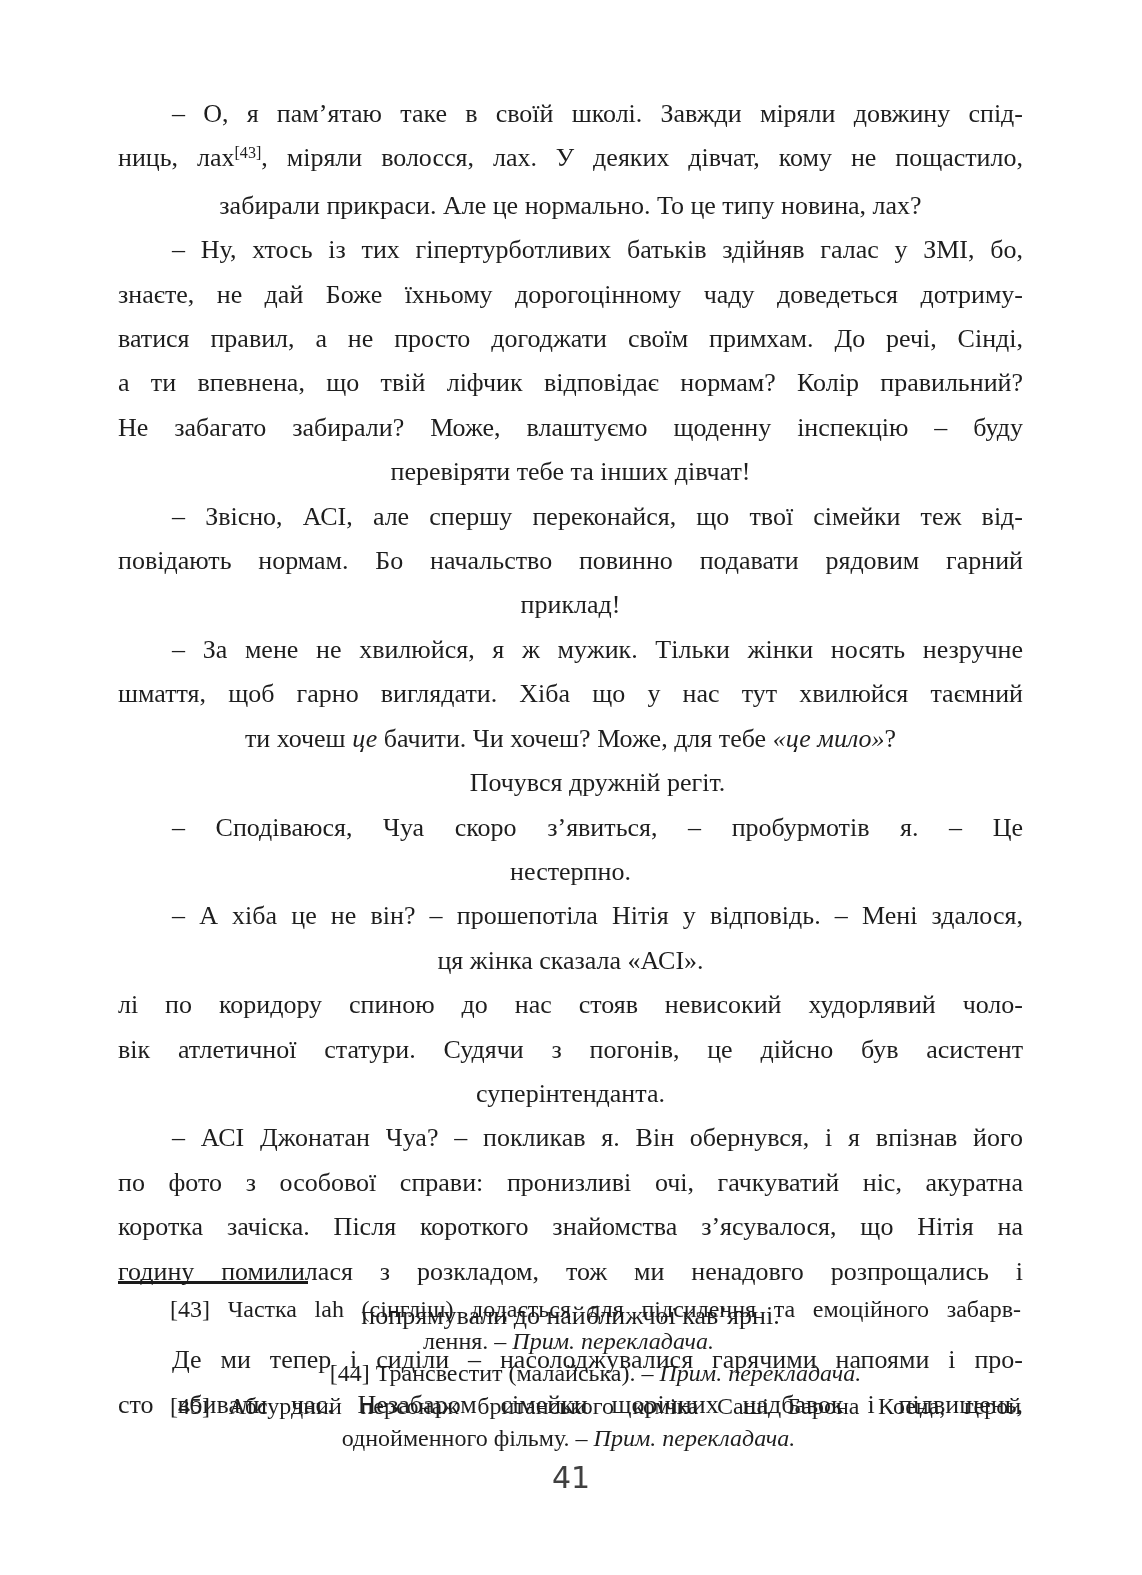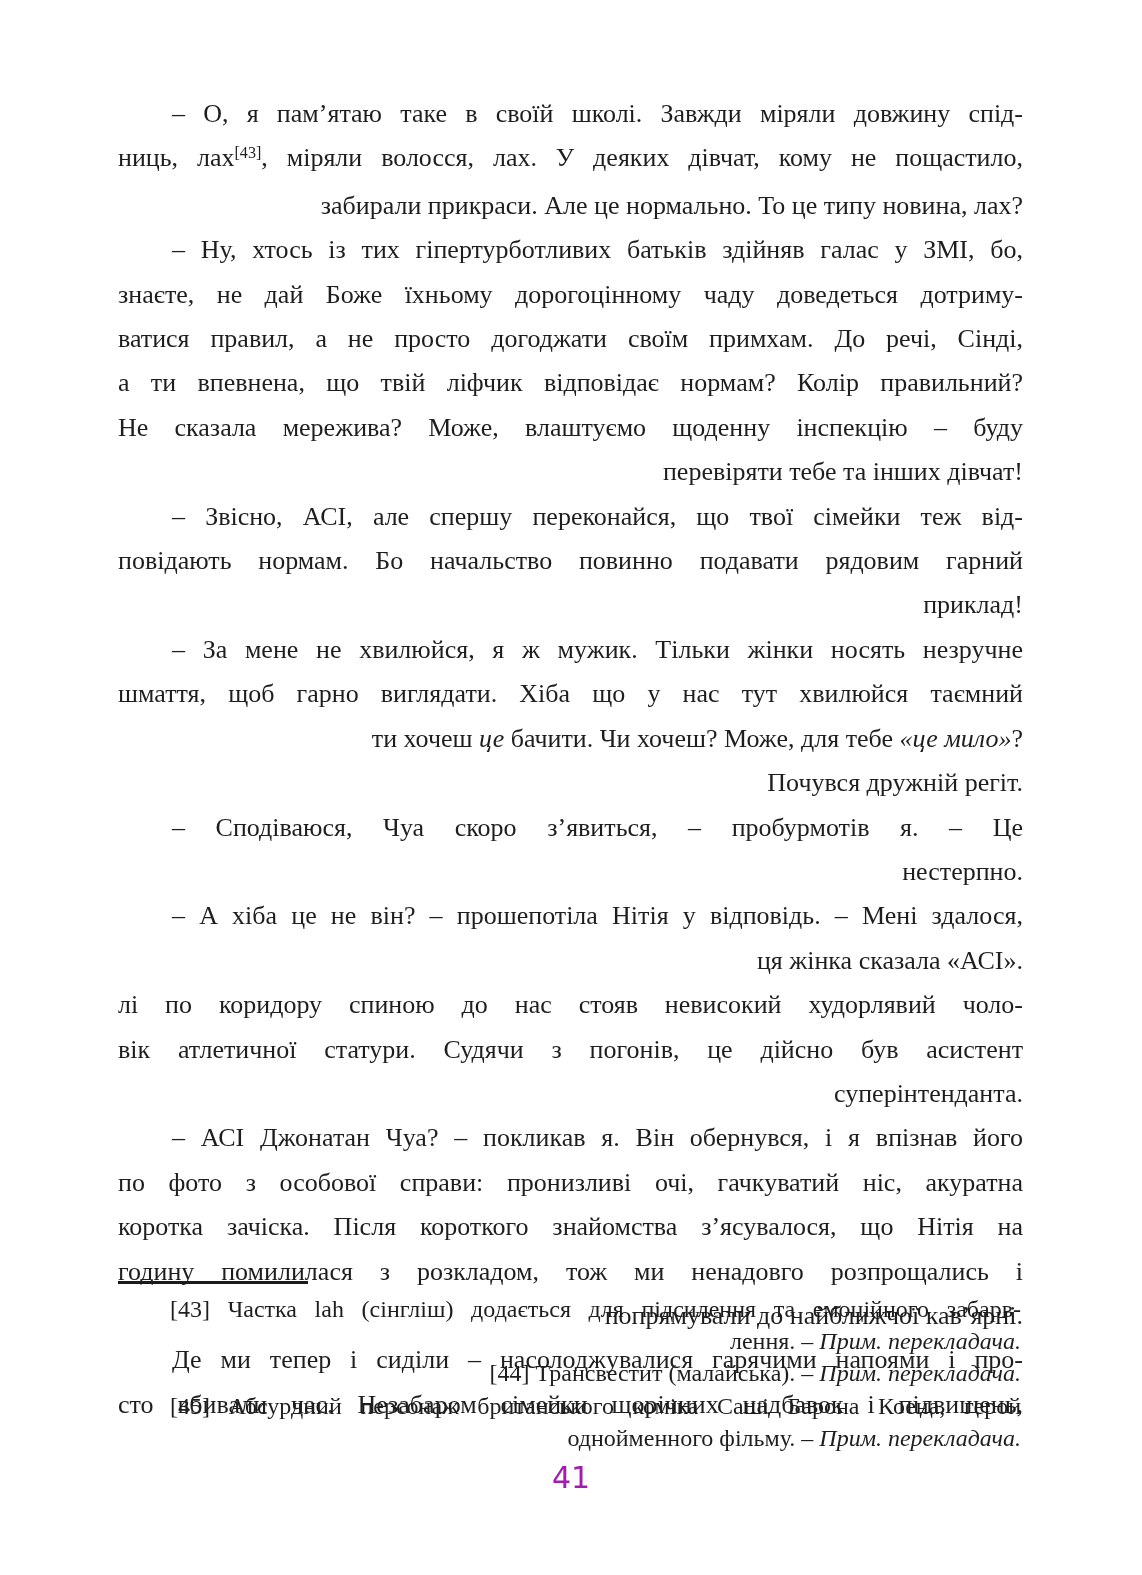--- a/index.html
+++ b/index.html
@@ -18,21 +18,21 @@
     font-size:26px;
     line-height:44.4px;
   }
   .footnotes {
     position:absolute;
     left:116px; top:1293px;
     width:905px;
     font-size:24px;
     line-height:32.2px;
   }
-  .line { text-align:right; white-space:normal; }
+  .line { text-align:center; white-space:normal; }
   .line.just { text-align:justify; text-align-last:justify; }
   .line.indent { text-indent:54px; }
   .it { font-style:italic; }
   .sup {
     font-size:0.62em;
     position:relative;
     top:-0.5em;
     font-style:normal;
   }
   .footnote-rule {
@@ -42,36 +42,36 @@
     border-top:3px solid #1a1a1a;
   }
   .page-number {
     position:absolute;
     left:0; top:1463px;
     width:1142px;
     text-align:center;
     font-family:"DejaVu Sans","Liberation Sans",sans-serif;
     font-size:30px;
     line-height:30px;
-    color:#a21caf;
+    color:#404040;
   }
 </style>
 </head>
 <body>
 
 <div class="page">
   <div class="main-text" id="main-text">
       <div class="line indent just"><span>– О, я пам’ятаю таке в своїй школі. Завжди міряли довжину спід-</span></div>
       <div class="line just"><span>ниць, лах</span><span class="sup">[43]</span><span>, міряли волосся, лах. У деяких дівчат, кому не пощастило,</span></div>
       <div class="line"><span>забирали прикраси. Але це нормально. То це типу новина, лах?</span></div>
       <div class="line indent just"><span>– Ну, хтось із тих гіпертурботливих батьків здійняв галас у ЗМІ, бо,</span></div>
       <div class="line just"><span>знаєте, не дай Боже їхньому дорогоцінному чаду доведеться дотриму-</span></div>
       <div class="line just"><span>ватися правил, а не просто догоджати своїм примхам. До речі, Сінді,</span></div>
       <div class="line just"><span>а ти впевнена, що твій ліфчик відповідає нормам? Колір правильний?</span></div>
-      <div class="line just"><span>Не сказала мережива? Може, влаштуємо щоденну інспекцію – буду</span></div>
+      <div class="line just"><span>Не забагато забирали? Може, влаштуємо щоденну інспекцію – буду</span></div>
       <div class="line"><span>перевіряти тебе та інших дівчат!</span></div>
       <div class="line indent just"><span>– Звісно, АСІ, але спершу переконайся, що твої сімейки теж від-</span></div>
       <div class="line just"><span>повідають нормам. Бо начальство повинно подавати рядовим гарний</span></div>
       <div class="line"><span>приклад!</span></div>
       <div class="line indent just"><span>– За мене не хвилюйся, я ж мужик. Тільки жінки носять незручне</span></div>
       <div class="line just"><span>шмаття, щоб гарно виглядати. Хіба що у нас тут хвилюйся таємний</span></div>
       <div class="line"><span>ти хочеш </span><span class="it">це</span><span> бачити. Чи хочеш? Може, для тебе </span><span class="it">«це мило»</span><span>?</span></div>
       <div class="line indent"><span>Почувся дружній регіт.</span></div>
       <div class="line indent just"><span>– Сподіваюся, Чуа скоро з’явиться, – пробурмотів я. – Це</span></div>
       <div class="line"><span>нестерпно.</span></div>

